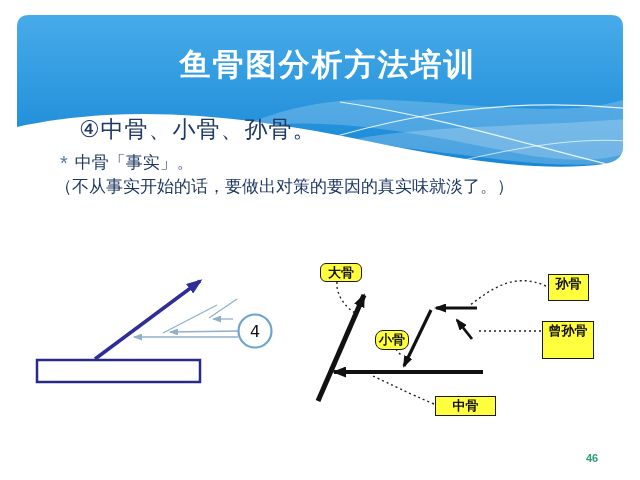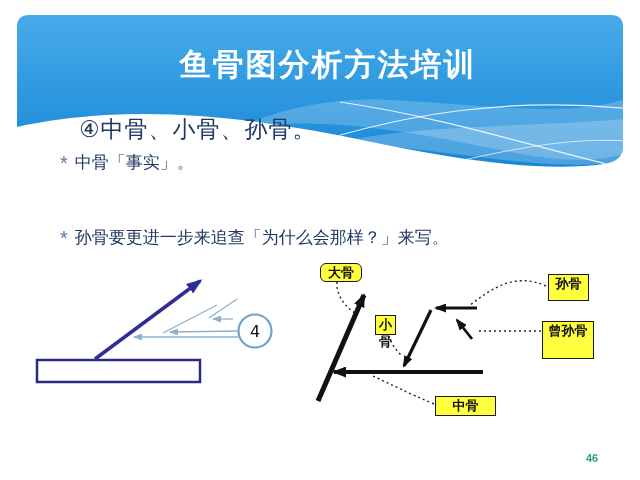--- a/index.html
+++ b/index.html
@@ -20,21 +20,21 @@
   .bullet .mark{color:#5577aa;font-size:20px;position:relative;top:2px;margin-right:7px;}
   .bullet-note{position:absolute;left:55px;color:#1f3864;font-size:17px;z-index:3;white-space:nowrap;}
   .b1{top:150px;} .b1n{top:175px;} .b2{top:202px;} .b3{top:225px;}
   .bone-label{
     position:absolute;background:#ffff3d;border:1px solid #1a1a1a;color:#111;
     font-size:13px;font-weight:600;text-align:center;line-height:17px;
     box-sizing:border-box;z-index:4;
   }
   .lbl-dagu{left:320px;top:263px;width:42px;height:19px;border-radius:6px;}
   .lbl-sungu{left:548px;top:274px;width:41px;height:27px;}
-  .lbl-xiaogu{left:375px;top:315px;width:21px;height:20px;}
+  .lbl-xiaogu{left:375px;top:330px;width:34px;height:20px;border-radius:8px;}
   .lbl-zengsungu{left:542px;top:321px;width:52px;height:38px;}
   .lbl-zhonggu{left:435px;top:396px;width:61px;height:20px;}
   .pagenum{position:absolute;left:586px;top:452px;color:#2f9e78;font-size:11px;font-weight:700;z-index:3;}
 </style>
 </head>
 <body>
 
 <div class="slide">
 
   <svg class="layer" viewBox="0 0 640 480">
@@ -56,23 +56,21 @@
       <path d="M430,168 C520,146 580,136 640,142" fill="none" stroke="rgba(255,255,255,0.7)" stroke-width="1"></path>
     </g>
   </svg>
 
   <div class="title">鱼骨图分析方法培训</div>
   <div class="heading">④中骨、小骨、孙骨。</div>
 
   <div class="bullet b1">
     <span class="mark">*</span><span>中骨「事实」。</span>
   </div>
-  <div class="bullet b3">
-    <span class="mark">*</span><span>孙骨要更进一步来追查「为什么会那样？」来写。</span>
-  </div>
+  <div class="bullet-note b1n">（不从事实开始的话，要做出对策的要因的真实味就淡了。）</div>
 
   <svg class="layer" viewBox="0 0 640 480" style="z-index:2;">
     <defs>
       <marker id="m-navy" markerUnits="userSpaceOnUse" markerWidth="16" markerHeight="12" refX="13" refY="6" orient="auto">
         <path d="M0,0 L16,6 L0,12 Z" fill="#2e2e96"></path>
       </marker>
       <marker id="m-blue" markerUnits="userSpaceOnUse" markerWidth="9" markerHeight="7" refX="8" refY="3.5" orient="auto">
         <path d="M0,0 L9,3.5 L0,7 Z" fill="#8fb0cc"></path>
       </marker>
       <marker id="m-black-lg" markerUnits="userSpaceOnUse" markerWidth="14" markerHeight="11" refX="12" refY="5.5" orient="auto">

